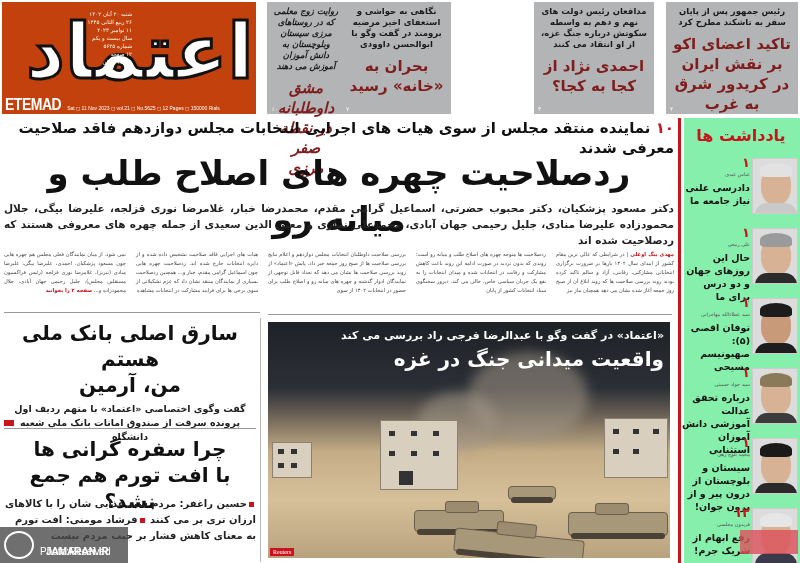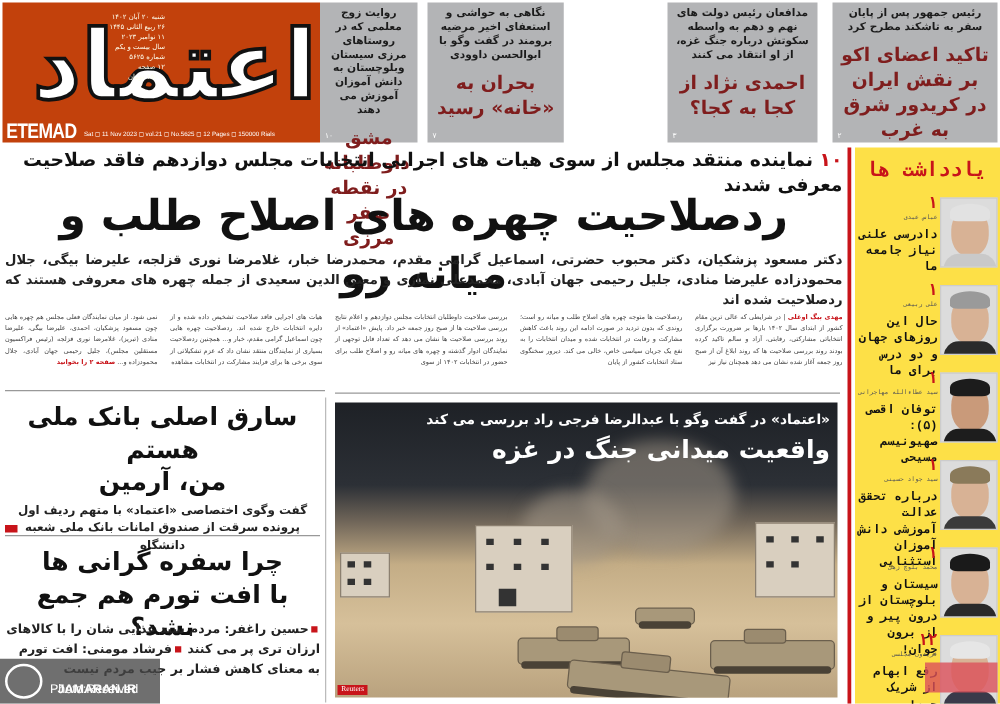--- a/index.html
+++ b/index.html
@@ -51,21 +51,21 @@
     .photo-head { position: absolute; right: 6px; top: 24px; font-size: 20px; line-height: 26px; font-weight: bold; color: #fff; direction: rtl; text-align: right; }
     .bld { position: absolute; background: #d9cfbf; border: 1px solid #8c8070; }
     .bld .win { position: absolute; width: 6px; height: 5px; background: #333; }
     .smoke { position: absolute; border-radius: 50%; background: rgba(160,150,135,0.55); filter: blur(6px); }
     .tank { position: absolute; background: #a8987a; border: 1px solid #6b5f4d; border-radius: 4px; }
     .tank .track { position: absolute; left: 2px; right: 2px; bottom: -4px; height: 6px; background: #4a4236; border-radius: 3px; }
     .tank .turret { position: absolute; background: #9b8b6f; border: 1px solid #6b5f4d; border-radius: 3px; }
     .credit { position: absolute; left: 2px; bottom: 2px; background: #c8141a; color: #fff; font-family: "Liberation Serif", serif; font-size: 6px; padding: 1px 3px; }
 
     
-    .sidebar { left: 684px; top: 118px; width: 116px; height: 445px; background: #fde047; font-family: Liberation Mono, monospace; }
+    .sidebar { left: 684px; top: 118px; width: 116px; height: 445px; background: #86efac; }
     .sb-title { position: absolute; left: 0; top: 8px; width: 114px; text-align: center; font-size: 16px; font-weight: bold; color: #c8141a; direction: rtl; }
     .sb-item { position: absolute; left: 0; width: 114px; height: 70px; }
     .sb-photo { position: absolute; right: 0; top: 4px; width: 46px; height: 56px; background: #dcdcdc; overflow: hidden; border: 1px solid #ccc; }
     .sb-face { position: absolute; left: 8px; top: 8px; width: 30px; height: 38px; border-radius: 45%; background: #d8b295; }
     .sb-hair { position: absolute; left: 7px; top: 4px; width: 32px; height: 14px; border-radius: 50% 50% 20% 20%; }
     .sb-body { position: absolute; left: 2px; top: 44px; width: 42px; height: 16px; border-radius: 12px 12px 0 0; background: #333; }
     .sb-text { position: absolute; right: 48px; top: 2px; width: 68px; direction: rtl; text-align: right; }
     .sb-pg { font-size: 13px; font-weight: bold; color: #c8141a; line-height: 14px; }
     .sb-author { font-size: 5px; color: #555; line-height: 8px; }
     .sb-headline { font-size: 9.5px; line-height: 13px; font-weight: bold; color: #111; margin-top: 3px; }
@@ -92,21 +92,21 @@
     <div>شماره ۵۶۲۵</div>
     <div>۱۲ صفحه</div>
     <div>۱۵۰۰۰ تومان</div>
   </div>
   <div class="en-strip">
     <span class="en-logo">ETEMAD</span>
     <span class="en-info">Sat ◻ 11 Nov 2023 ◻ vol.21 ◻ No.5625 ◻ 12 Pages ◻ 150000 Rials</span>
   </div>
 </div>
 
-<div class="abs teaser" style="left:256px;width:78px;">
+<div class="abs teaser" style="left:267px;width:78px;font-style:italic;">
   <div class="kicker">روایت زوج معلمی که در روستاهای مرزی سیستان وبلوچستان به دانش آموزان آموزش می دهند</div>
   <div class="head">مشق داوطلبانه در نقطه صفر مرزی</div>
   <div class="pg">۱۰</div>
 </div>
 <div class="abs teaser" style="left:342px;width:109px;">
   <div class="kicker">نگاهی به حواشی و استعفای اخیر مرضیه برومند در گفت وگو با ابوالحسن داوودی</div>
   <div class="head">بحران به «خانه» رسید</div>
   <div class="pg">۷</div>
 </div>
 <div class="abs teaser" style="left:534px;width:120px;">

